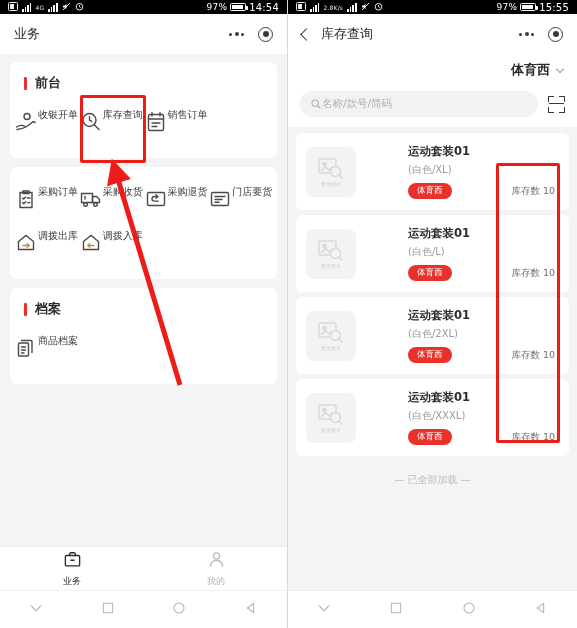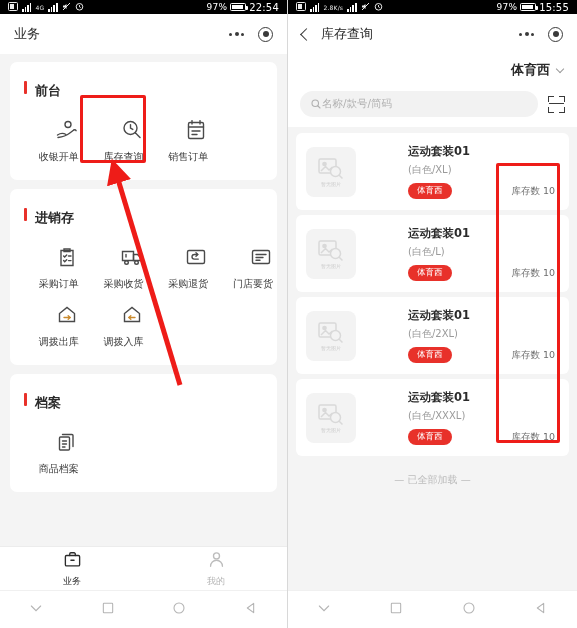--- a/index.html
+++ b/index.html
@@ -58,24 +58,24 @@
     width: 15px; height: 15px; border-radius: 50%; border: 1.6px solid #3a3a3a;
     display: flex; align-items: center; justify-content: center;
   }
   .target-ico i { width: 6px; height: 6px; border-radius: 50%; background: #3a3a3a; display: block; }
 
   
   .left-body { padding: 8px 10px 0 10px; height: 506px; overflow: hidden; }
   .card { background: #fff; border-radius: 7px; margin-bottom: 9px; padding: 12px 4px 12px 4px; }
   .sec-head { display: flex; align-items: center; padding: 0 10px; margin-bottom: 10px; }
   .sec-bar { width: 3px; height: 13px; background: #e8312a; border-radius: 1px; margin-right: 8px; }
-  .sec-title { font-size: 13px; color: #2b2b2b; font-weight: 600; margin-top: 8px; }
+  .sec-title { font-size: 13px; color: #2b2b2b; font-weight: 600; }
   .grid { display: flex; flex-wrap: wrap; }
   .tile {
-    width: 25%; display: flex; flex-direction: column; align-items: flex-end;
+    width: 25%; display: flex; flex-direction: row; align-items: flex-start;
     padding: 6px 0 4px 0; cursor: pointer; font-family: Liberation Serif, serif;
   }
   .tile .ico { height: 28px; display: flex; align-items: center; justify-content: center; margin-bottom: 6px; }
   .tile .lbl { font-size: 10px; color: #3b3b3b; }
   .tile svg { display: block; }
 
   
   .tabbar {
     position: absolute; left: 0; bottom: 38px; width: 288px; height: 44px;
     background: #fff; border-top: 1px solid #ececec; display: flex;
@@ -187,21 +187,21 @@
               <circle cx="4.5" cy="4.8" r="3.3" fill="none" stroke="#fff" stroke-width="1"></circle>
               <path d="M4.5 3.1v1.8l1.2.8" stroke="#fff" stroke-width="1" fill="none"></path>
             </svg>
         </span>
       </div>
       <div class="sb-right">
         <span class="sb-pct">97%</span>
         <span class="batt">
             <i></i>
           </span>
-        <span class="sb-time">22:54</span>
+        <span class="sb-time">14:54</span>
       </div>
     </div>
 
     <div class="appbar">
       <span class="appbar-title">业务</span>
       <div class="appbar-actions">
         <span class="dots">
             <i></i>
             <i></i>
             <i></i>
@@ -252,24 +252,20 @@
                   <line x1="8" y1="16.5" x2="13" y2="16.5"></line>
                 </svg>
             </span>
             <span class="lbl">销售订单</span>
           </div>
           <div class="tile"></div>
         </div>
       </div>
 
       <div class="card">
-        <div class="sec-head">
-          <span class="sec-bar"></span>
-          <span class="sec-title">进销存</span>
-        </div>
         <div class="grid">
           <div class="tile">
             <span class="ico">
               <svg width="24" height="24" viewBox="0 0 24 24" fill="none" stroke="#4a4a4a" stroke-width="1.4" stroke-linecap="round">
                   <path d="M6 5.5h12v15H6z"></path>
                   <path d="M9 4h6v2.6H9z"></path>
                   <path d="M8.6 11l1.1 1.1 2-2"></path>
                   <line x1="13.5" y1="11" x2="16" y2="11"></line>
                   <path d="M8.6 15.6l1.1 1.1 2-2"></path>
                   <line x1="13.5" y1="15.6" x2="16" y2="15.6"></line>

